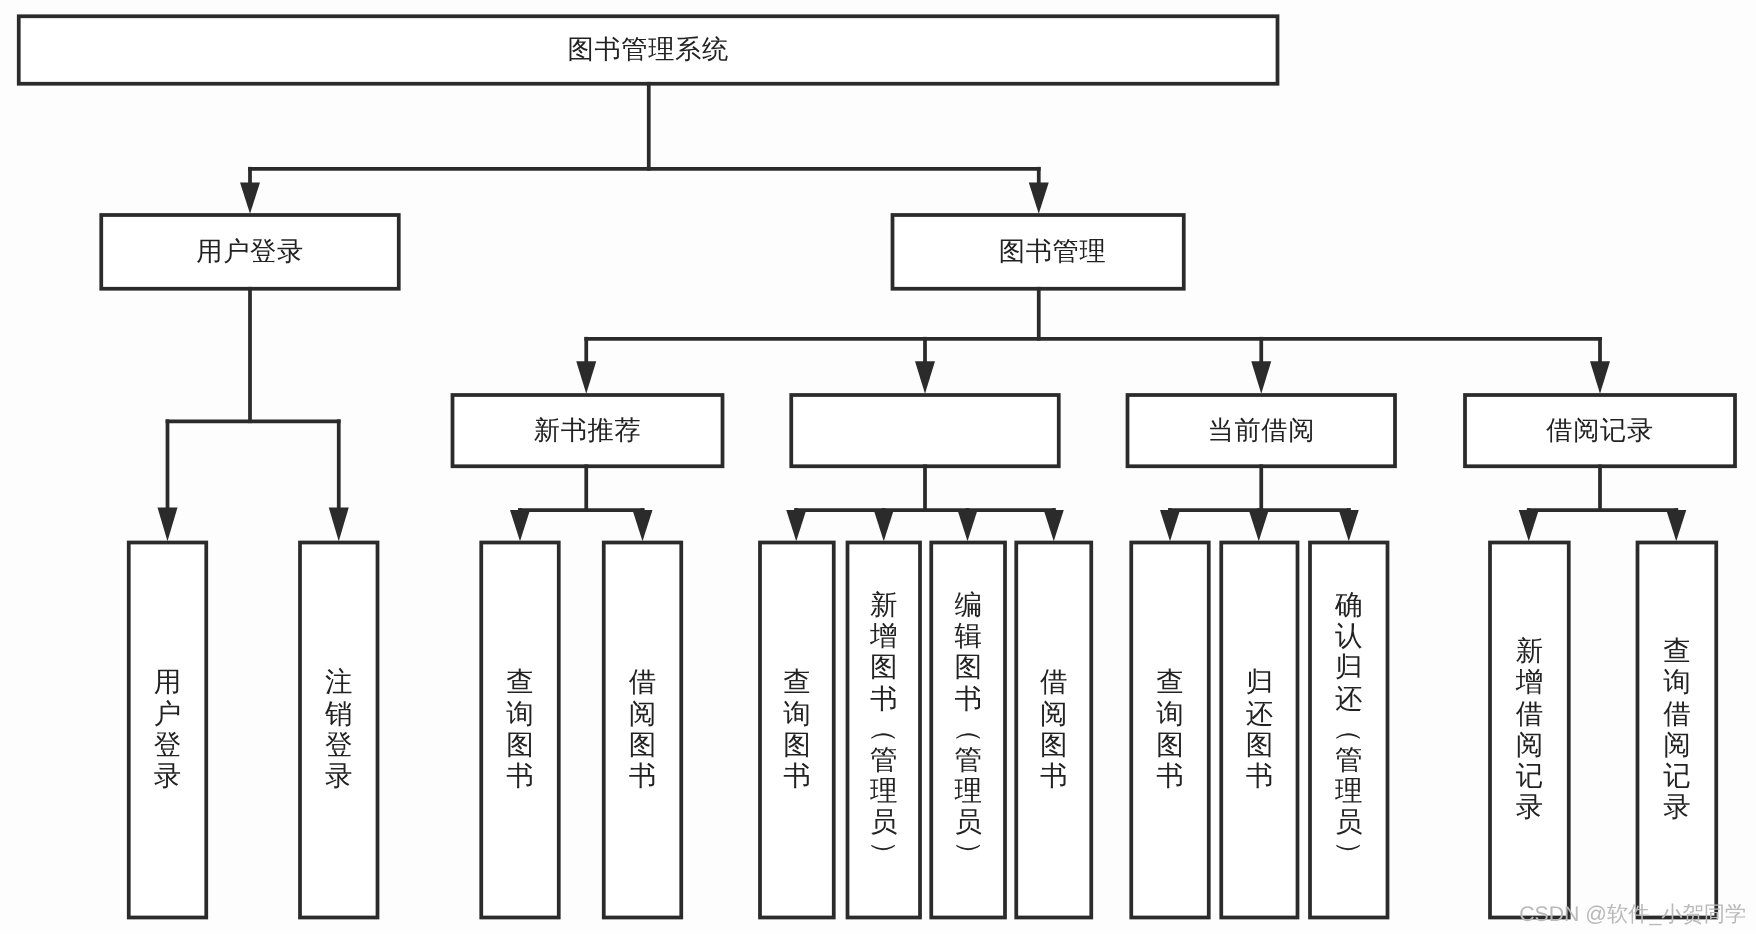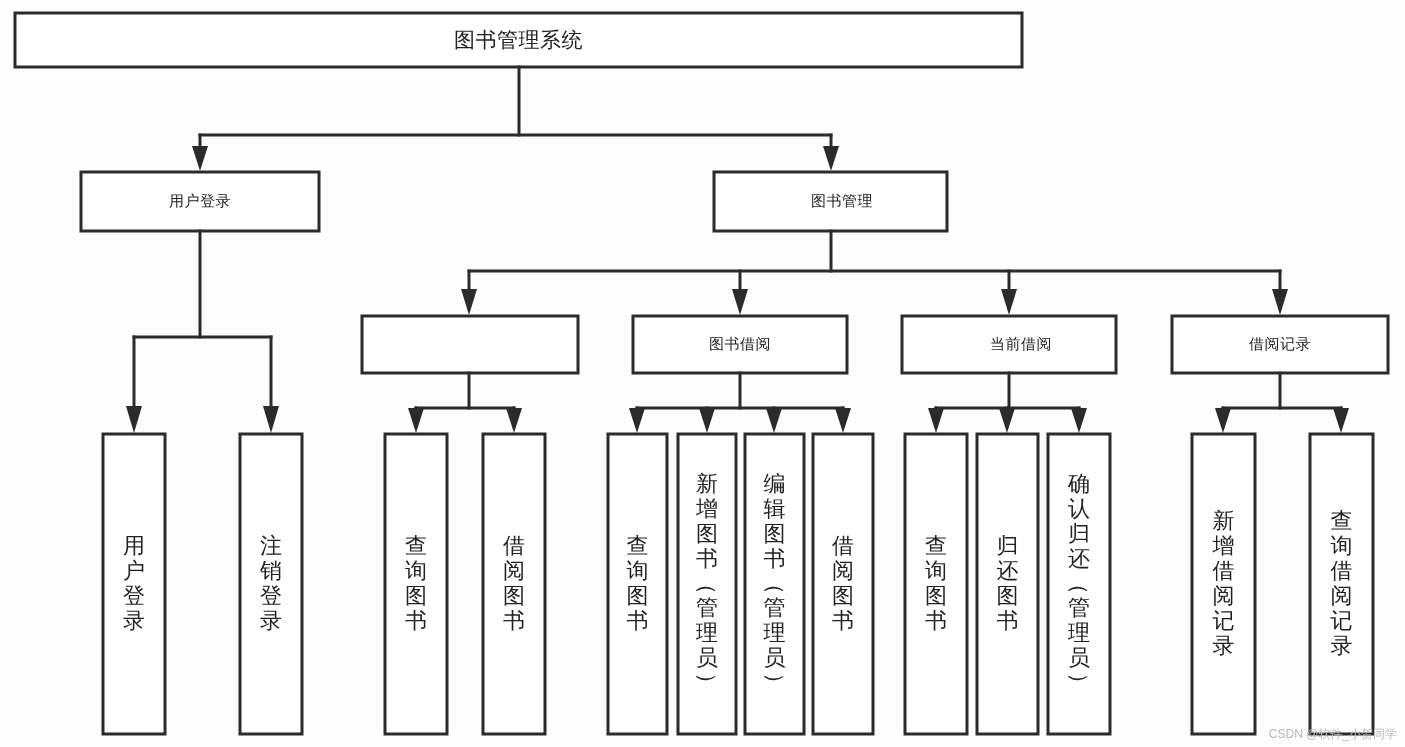--- a/index.html
+++ b/index.html
@@ -41,21 +41,21 @@
     fill: #2b2b2b;
     stroke: none;
   }
   
   .node-label-h {
     position: absolute;
     display: flex;
     align-items: center;
     justify-content: center;
     color: #222222;
-    font-size: 15px;
+    font-size: 21px;
     line-height: 1.1;
     letter-spacing: 0.5px;
     white-space: nowrap;
     pointer-events: none;
     font-family: "Liberation Sans", "DejaVu Sans", sans-serif;
   }
   .node-label-h.root-label { font-size: 21px; }
   
   .node-label-v {
     position: absolute;
@@ -74,21 +74,21 @@
     text-align: center;
   }
   .node-label-v > span.rot {
     
     transform: rotate(90deg);
   }
   .watermark {
     position: absolute;
     right: 8px;
     bottom: 4px;
-    font-size: 12px;
+    font-size: 17px;
     color: #b9b9b9;
     white-space: nowrap;
     font-family: "Liberation Sans", "DejaVu Sans", sans-serif;
   }
 </style>
 </head>
 <body>
 
 <div id="diagram-root">
 
@@ -195,24 +195,24 @@
       <polygon class="arrow-head" points="1333,408 1349,408 1341,433"></polygon>
     </g>
   </svg>
 
   <div class="node-label-h root-label" style="left:15px; top:13px; width:1007px; height:54px;">图书管理系统</div>
 
   <div class="node-label-h" style="left:81px; top:172px; width:238px; height:59px;">用户登录</div>
 
   <div class="node-label-h" style="left:714px; top:172px; width:256px; height:59px;">图书管理</div>
 
-
-  <div class="node-label-h" style="left:633px; top:316px; width:214px; height:57px;">图书借阅</div>
-
-  <div class="node-label-h" style="left:902px; top:316px; width:214px; height:57px;margin-left:12px;">当前借阅</div>
+  <div class="node-label-h" style="left:362px; top:316px; width:216px; height:57px;">新书推荐</div>
+
+
+  <div class="node-label-h" style="left:902px; top:316px; width:214px; height:57px;">当前借阅</div>
 
   <div class="node-label-h" style="left:1172px; top:316px; width:216px; height:57px;">借阅记录</div>
 
   <div class="node-label-v" style="left: 103px; top: 434px; width: 62px; height: 300px; padding-top: 100.2px;">
       <span>用</span>
       <span>户</span>
       <span>登</span>
       <span>录</span>
     </div>
   <div class="node-label-v" style="left: 240px; top: 434px; width: 62px; height: 300px; padding-top: 100.2px;">

